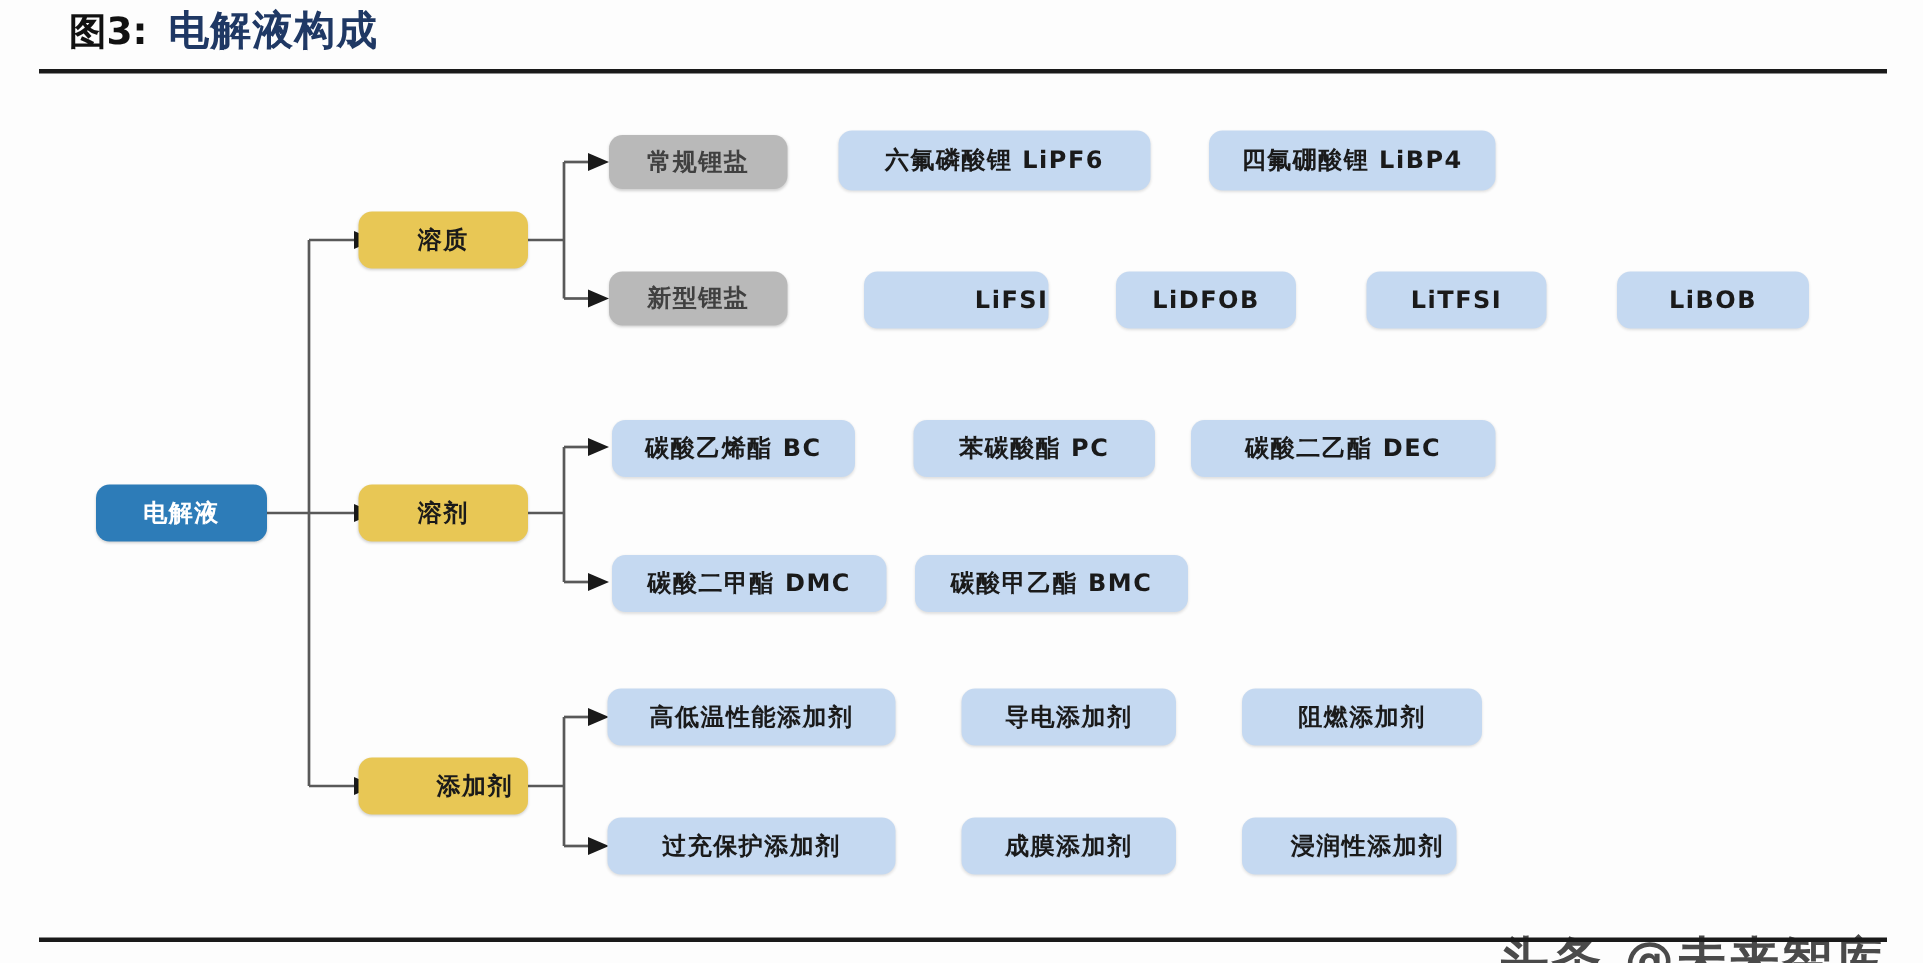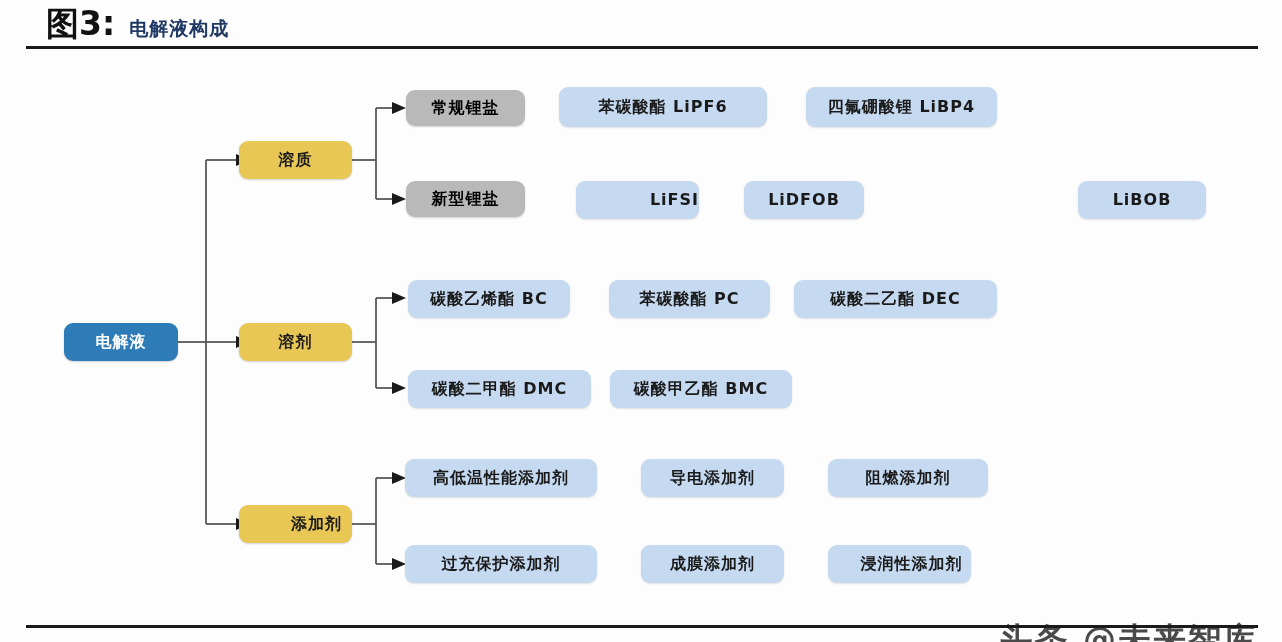--- a/index.html
+++ b/index.html
@@ -22,28 +22,28 @@
   .title-row {
     position: absolute;
     left: 46px;
     top: 2px;
     display: flex;
     align-items: baseline;
     white-space: nowrap;
   }
   .title-index {
     font-family: "DejaVu Sans", "Liberation Sans", sans-serif;
-    font-size: 33px;
+    font-size: 25px;
     font-weight: bold;
     color: #111111;
     letter-spacing: 0px;
   }
   .title-text {
     font-family: "DejaVu Sans", "Liberation Sans", sans-serif;
-    font-size: 19px;
+    font-size: 27px;
     font-weight: bold;
     color: #1f3864;
     margin-left: 14px;
     letter-spacing: 1px;
   }
   .rule-top {
     position: absolute;
     left: 26px;
     top: 46px;
     width: 1232px;
@@ -81,21 +81,21 @@
     font-size: 16px;
     box-shadow: 0 1px 2px rgba(0,0,0,0.18);
   }
   .node.cat {
     background: #e8c755;
     color: #1a1a1a;
     box-shadow: 0 1px 2px rgba(0,0,0,0.18);
   }
   .node.sub {
     background: #b9b9b9;
-    color: #000000;
+    color: #404040;
     box-shadow: 0 1px 2px rgba(0,0,0,0.18);
     justify-content: center;
   }
   .node.leaf {
     background: #c5d9f1;
     color: #1a1a1a;
     box-shadow: 0 1px 2px rgba(0,0,0,0.12);
   }
 
   
@@ -186,32 +186,35 @@
   </div>
 
   <div class="node sub" style="left:406px; top:90px; width:119px; height:36px;">
     <span>常规锂盐</span>
   </div>
   <div class="node sub" style="left:406px; top:181px; width:119px; height:36px;">
     <span>新型锂盐</span>
   </div>
 
   <div class="node leaf" style="left:559px; top:87px; width:208px; height:40px;">
-    <span>苯碳酸酯 LiPF6</span>
+    <span>六氟磷酸锂 LiPF6</span>
   </div>
   <div class="node leaf" style="left:806px; top:87px; width:191px; height:40px;">
     <span>四氟硼酸锂 LiBP4</span>
   </div>
 
   <div class="node leaf" style="left:576px; top:181px; width:123px; height:38px;justify-content:flex-end;">
     <span>LiFSI</span>
   </div>
   <div class="node leaf" style="left:744px; top:181px; width:120px; height:38px;">
     <span>LiDFOB</span>
   </div>
+  <div class="node leaf" style="left:911px; top:181px; width:120px; height:38px;">
+    <span>LiTFSI</span>
+  </div>
   <div class="node leaf" style="left:1078px; top:181px; width:128px; height:38px;">
     <span>LiBOB</span>
   </div>
 
   <div class="node cat" style="left:239px; top:323px; width:113px; height:38px;">
     <span>溶剂</span>
   </div>
 
   <div class="node leaf" style="left:408px; top:280px; width:162px; height:38px;">
     <span>碳酸乙烯酯 BC</span>

